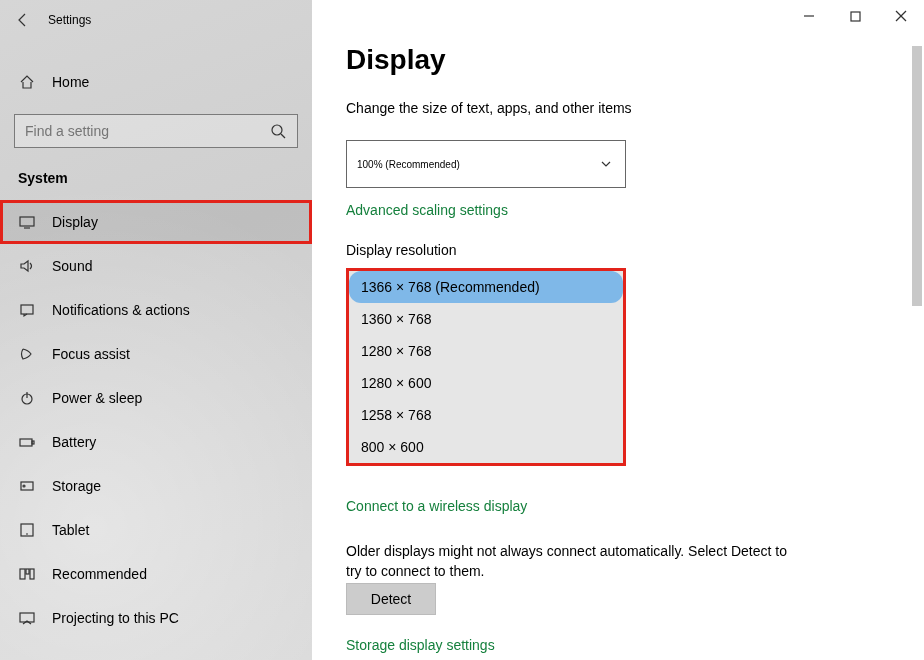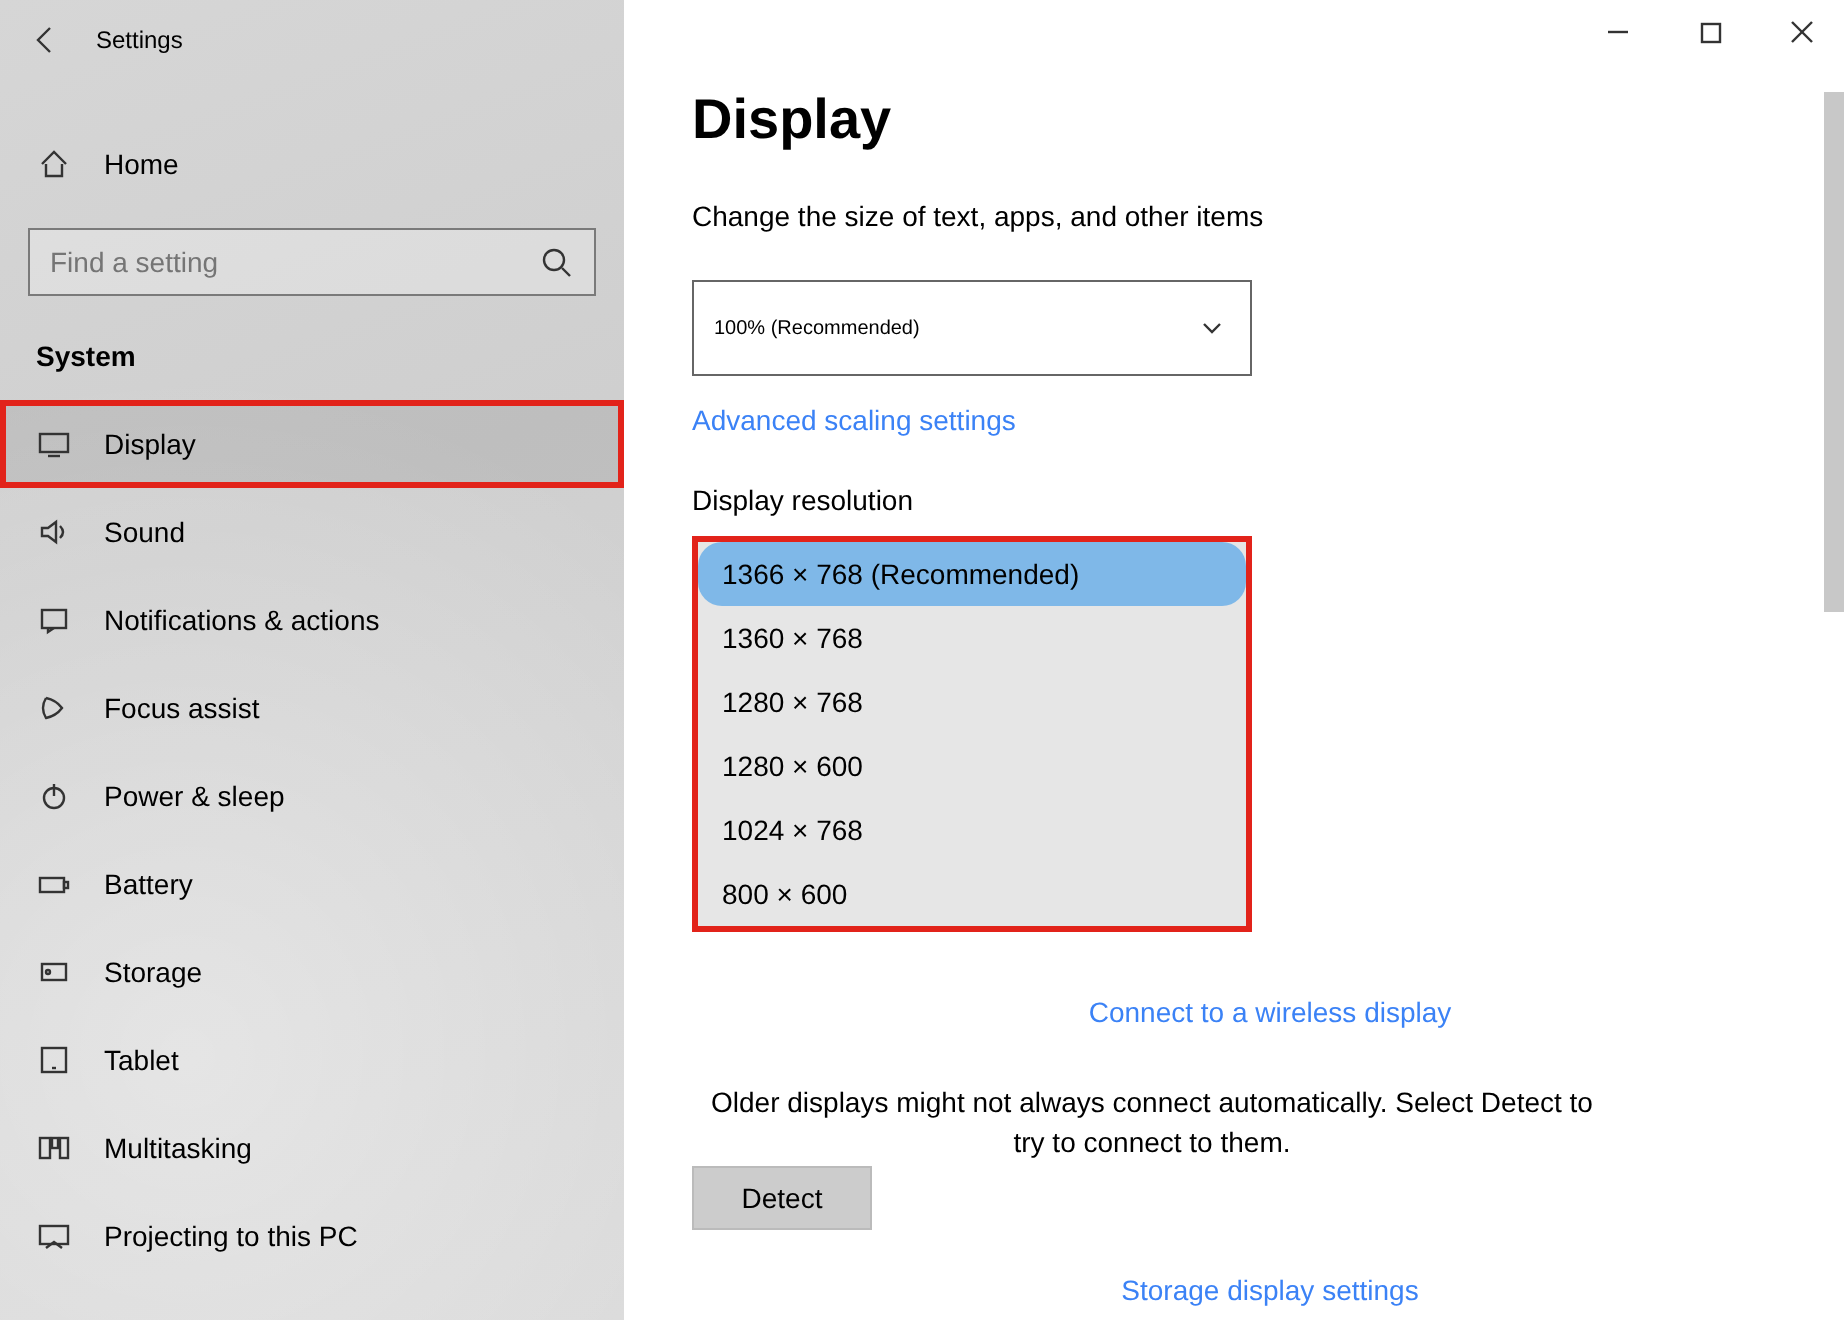--- a/index.html
+++ b/index.html
@@ -18,26 +18,26 @@
   .nav { margin-top: 4px; }
   .nav-item { display:flex; align-items:center; height:44px; padding-left:18px; gap:16px; position:relative; }
   .nav-item .label { font-size:14px; } 
   .nav-item.selected { background: rgba(0,0,0,0.08); }
   .nav-item .highlight { position:absolute; inset:0; border:3px solid #e2231a; pointer-events:none; }
   .icon { width:18px; height:18px; display:flex; align-items:center; justify-content:center; flex:0 0 18px; }
   .main { flex:1; padding: 44px 0 0 34px; position:relative; overflow:hidden; }
   .main h1 { font-weight:600; font-size:28px; margin-bottom:24px; }
   .field-label { font-size:14px; margin-bottom:10px; }
   .select-box { width:280px; height:48px; border:1px solid #666; display:flex; align-items:center; justify-content:space-between; padding:0 10px; font-size:10px;margin-top:24px; }
-  .link { color:#3b82f6; font-size:14px; margin-top:14px; display:inline-block; }
+  .link { color:#15803d; font-size:14px; margin-top:14px; display:inline-block; }
   .res-section { margin-top:24px; }
   .res-list { width:280px; margin-top:6px; background:#e6e6e6; border:3px solid #e2231a; }
   .res-item { height:32px; display:flex; align-items:center; padding-left:12px; font-size:14px; }
   .res-item.sel { background:#7fb8e8;border-radius:12px; }
-  .conn-section { margin-top:18px;text-align:center; }
+  .conn-section { margin-top:18px; }
   .para { font-size:14px; line-height:1.4; max-width:460px; margin-top:28px; }
   .detect-btn { margin-top:2px; width:90px; height:32px; background:#ccc; border:1px solid #bbb; display:flex; align-items:center; justify-content:center; font-size:14px; }
   .win-controls { position:absolute; top:0; right:0; display:flex; }
   .win-controls div { width:46px; height:32px; display:flex; align-items:center; justify-content:center; }
   .scrollbar { position:absolute; right:2px; top:46px; width:10px; height:260px; background:#c8c8c8; border-radius:0; }
   svg { stroke:#333; stroke-width:1.2; fill:none; }
 </style>
 </head>
 <body>
 
@@ -168,21 +168,21 @@
           <span class="label">Tablet</span>
         </div>
         <div class="nav-item">
           <span class="icon">
             <svg width="16" height="16">
               <rect x="1" y="3" width="5" height="10"></rect>
               <rect x="7" y="3" width="3" height="5"></rect>
               <rect x="11" y="3" width="4" height="10"></rect>
             </svg>
           </span>
-          <span class="label">Multitasking</span>
+          <span class="label">Recommended</span>
         </div>
         <div class="nav-item">
           <span class="icon">
             <svg width="16" height="16">
               <rect x="1" y="3" width="14" height="9"></rect>
               <polyline points="4,14 8,11 12,14"></polyline>
             </svg>
           </span>
           <span class="label">Projecting to this PC</span>
         </div>
@@ -204,21 +204,21 @@
     </div>
     <a class="link">Advanced scaling settings</a>
 
     <div class="res-section">
       <div class="field-label">Display resolution</div>
       <div class="res-list" id="reslist">
           <div class="res-item sel">1366 × 768 (Recommended)</div>
           <div class="res-item">1360 × 768</div>
           <div class="res-item">1280 × 768</div>
           <div class="res-item">1280 × 600</div>
-          <div class="res-item">1024 × 768</div>
+          <div class="res-item">1258 × 768</div>
           <div class="res-item">800 × 600</div>
         </div>
     </div>
 
     <div class="conn-section">
       <a class="link">Connect to a wireless display</a>
       <p class="para">Older displays might not always connect automatically. Select Detect to try to connect to them.</p>
       <div class="detect-btn">
         <span>Detect</span>
       </div>

